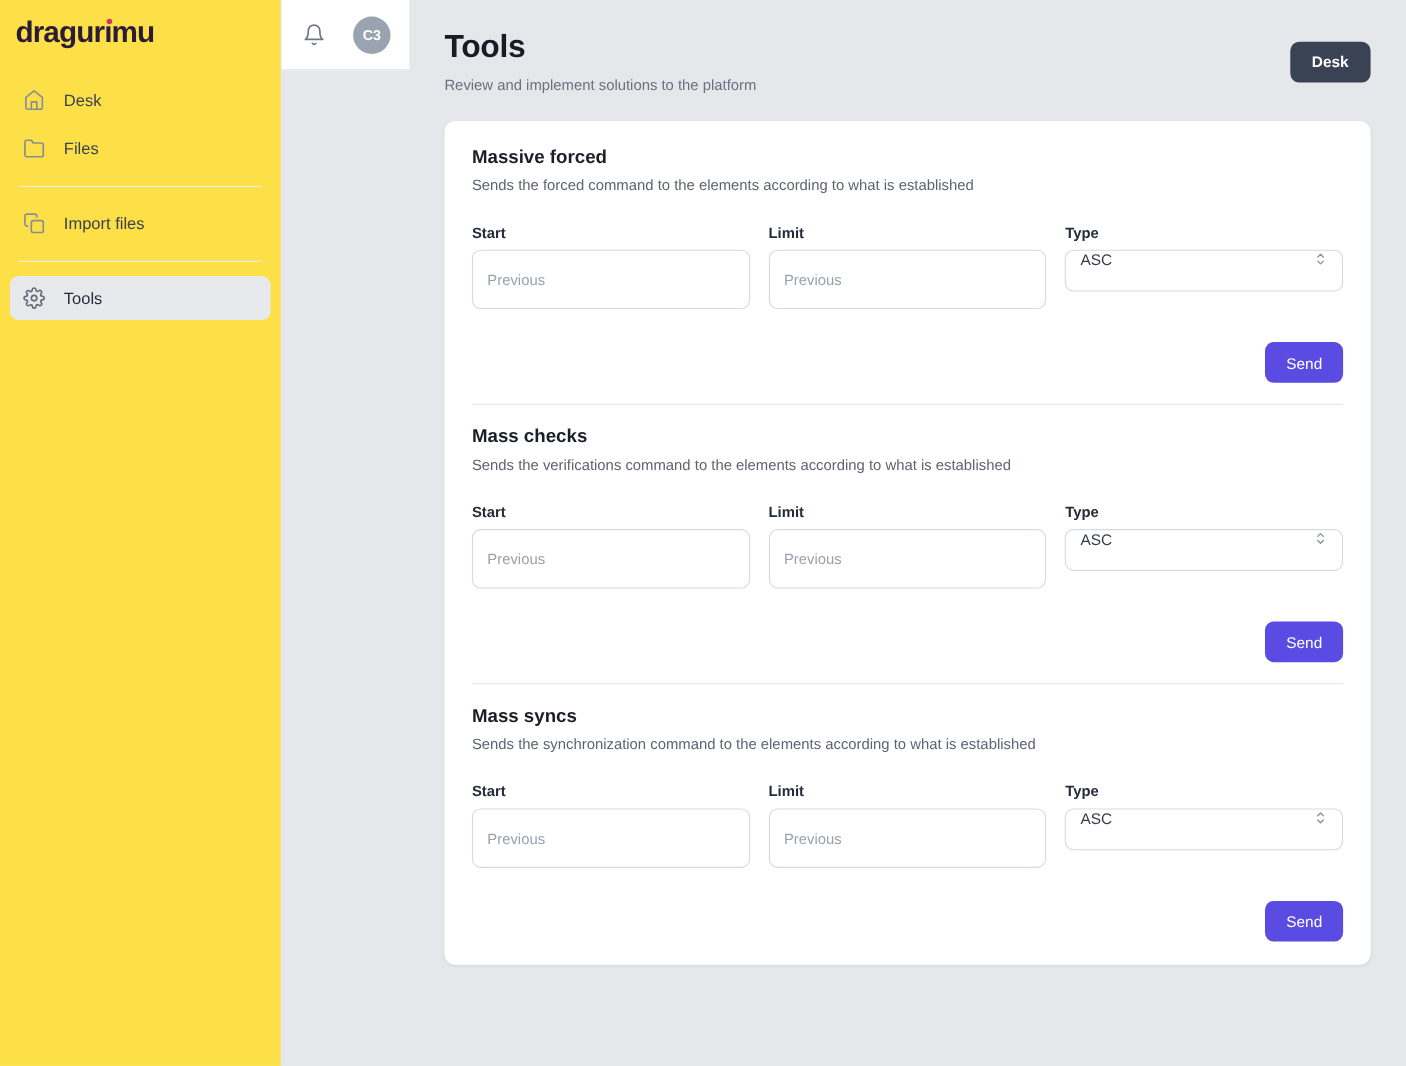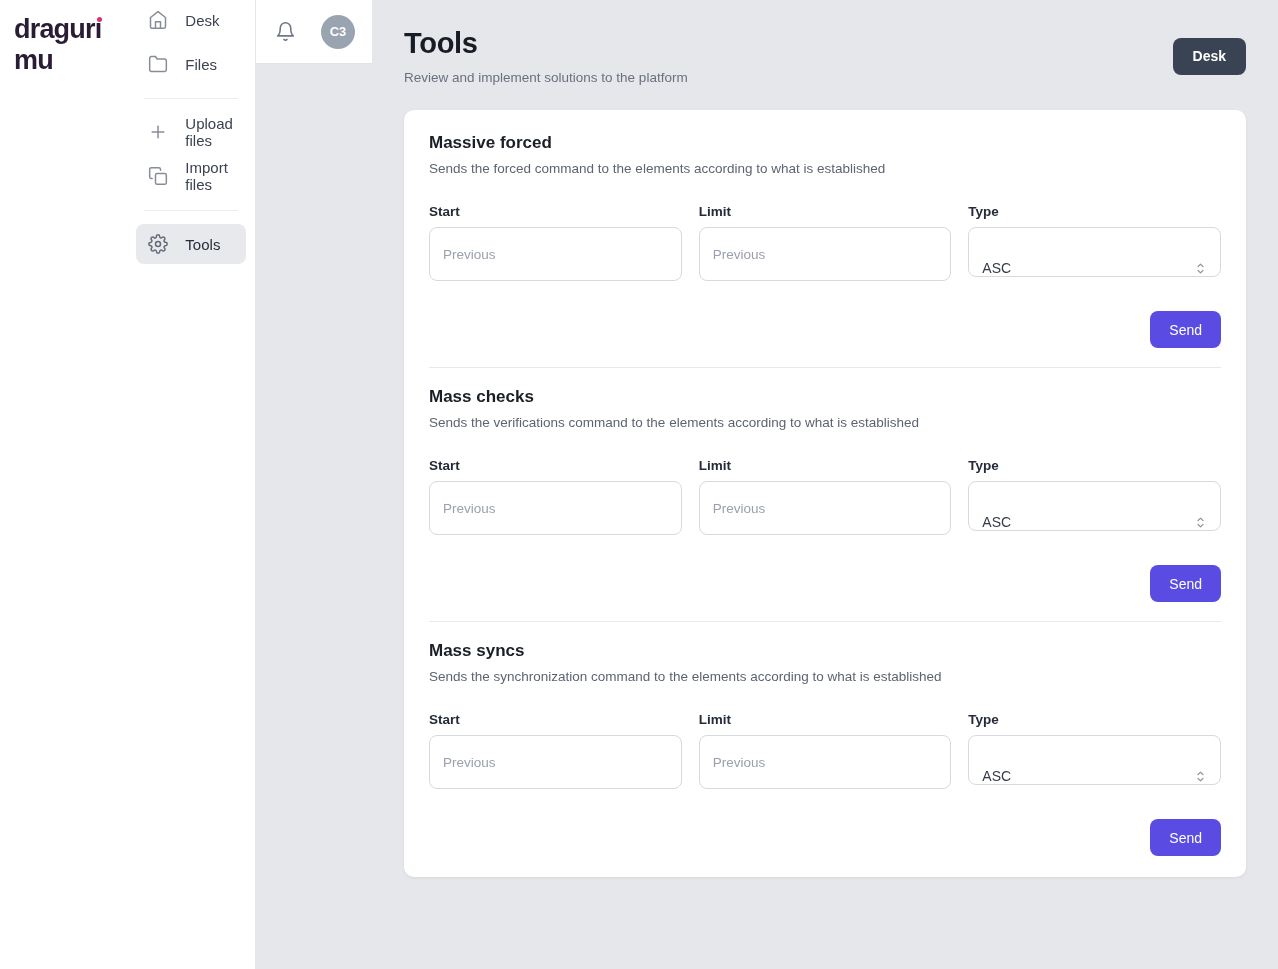--- a/index.html
+++ b/index.html
@@ -1,21 +1,21 @@
 <!DOCTYPE html>
 <html><head>
 <meta charset="utf-8">
 <style>
   * { margin:0; padding:0; box-sizing:border-box; }
   html,body { width:1278px; height:969px; overflow:hidden; }
   body { font-family:"Liberation Sans", sans-serif; background:#e6e7ea; color:#1f2430; }
   .app { display:flex; width:1278px; height:969px; }
 
   
-  .sidebar { width:256px; flex-shrink:0; background:#ffffff; border-right:1px solid #e4e6e9; display:flex; flex-direction:row; }
+  .sidebar { width:256px; flex-shrink:0; background:#fde047; border-right:1px solid #e4e6e9; display:flex; flex-direction:column; }
   .logo { padding:14px 14px 26px 14px; font-size:27px; font-weight:800; letter-spacing:-0.8px; color:#2b1c36; position:relative; }
   .logo-i { position:relative; display:inline-block; }
   .logo-dot { position:absolute; width:5px; height:5px; border-radius:50%; background:#d6336c; top:3px; left:2px; }
   .nav { padding:0 9px; }
   .nav-item { display:flex; align-items:center; gap:17px; height:40px; padding:0 12px; margin-bottom:4px; border-radius:8px; color:#3b4251; font-size:15px; font-weight:500; cursor:pointer; text-decoration:none; }
   .nav-item.active { background:#e8e9ec; color:#272e3b; }
   .nav-icon { width:20px; height:20px; display:flex; align-items:center; justify-content:center; }
   .nav-icon svg { stroke:#868d99; }
   .nav-item.active .nav-icon svg { stroke:#646b78; }
   .nav-divider { height:1px; background:#ecedef; margin:14px 8px 13px 8px; }
@@ -33,21 +33,21 @@
   .dark-btn { background:#3a4354; color:#ffffff; border:none; border-radius:8px; height:37px; padding:0 20px; font-size:14px; font-weight:600; font-family:inherit; cursor:pointer; }
 
   
   .card { margin-top:25px; background:#ffffff; border-radius:10px; padding:23px 25px 21px 25px; box-shadow:0 1px 3px rgba(16,24,40,0.07); }
   .section-title { font-size:17px; font-weight:700; color:#191e27; margin-bottom:8px; }
   .section-desc { font-size:13.5px; color:#5d6471; margin-bottom:28px; }
   .form-grid { display:grid; grid-template-columns:1fr 1fr 1fr; gap:17px; }
   .field-label { display:block; font-size:13.5px; font-weight:600; color:#252c39; margin-bottom:8px; }
   .text-input { width:100%; height:54px; border:1px solid #d6d9de; border-radius:8px; padding:0 13px; font-size:13.5px; font-family:inherit; color:#353c48; background:#ffffff; outline:none; }
   .text-input::placeholder { color:#9aa1ad; }
-  .select { height:50px; border:1px solid #d6d9de; border-radius:8px; padding:0 12px 0 13px; display:flex; align-items:flex-end; justify-content:space-between; background:#ffffff; cursor:pointer; }
+  .select { height:38px; border:1px solid #d6d9de; border-radius:8px; padding:0 12px 0 13px; display:flex; align-items:flex-start; justify-content:space-between; background:#ffffff; cursor:pointer; }
   .select-value { font-size:14px; color:#353c48; }
   .select-chevrons { display:flex; align-items:center; }
   .actions { display:flex; justify-content:flex-end; margin-top:30px; }
   .send-btn { background:#5a4be2; color:#ffffff; border:none; border-radius:8px; height:37px; padding:0 19px; font-size:14px; font-weight:400; font-family:inherit; cursor:pointer; }
   .section-divider { height:1px; background:#e8e9eb; margin:19px 0; }
 </style>
 </head>
 <body>
 
 <div class="app">
@@ -69,29 +69,20 @@
         <span class="nav-icon">
           <svg width="20" height="20" viewBox="0 0 24 24" fill="none" stroke-width="1.8" stroke-linecap="round" stroke-linejoin="round">
               <path d="M22 19a2 2 0 0 1-2 2H4a2 2 0 0 1-2-2V5a2 2 0 0 1 2-2h5l2 3h9a2 2 0 0 1 2 2z"></path>
             </svg>
         </span>
         <span class="nav-label">Files</span>
       </a>
 
       <div class="nav-divider"></div>
 
-      <a class="nav-item">
-        <span class="nav-icon">
-          <svg width="20" height="20" viewBox="0 0 24 24" fill="none" stroke-width="1.8" stroke-linecap="round" stroke-linejoin="round">
-              <line x1="12" y1="5" x2="12" y2="19"></line>
-              <line x1="5" y1="12" x2="19" y2="12"></line>
-            </svg>
-        </span>
-        <span class="nav-label">Upload files</span>
-      </a>
       <a class="nav-item">
         <span class="nav-icon">
           <svg width="20" height="20" viewBox="0 0 24 24" fill="none" stroke-width="1.8" stroke-linecap="round" stroke-linejoin="round">
               <rect x="9" y="9" width="13" height="13" rx="2" ry="2"></rect>
               <path d="M5 15H4a2 2 0 0 1-2-2V4a2 2 0 0 1 2-2h9a2 2 0 0 1 2 2v1"></path>
             </svg>
         </span>
         <span class="nav-label">Import files</span>
       </a>
 

